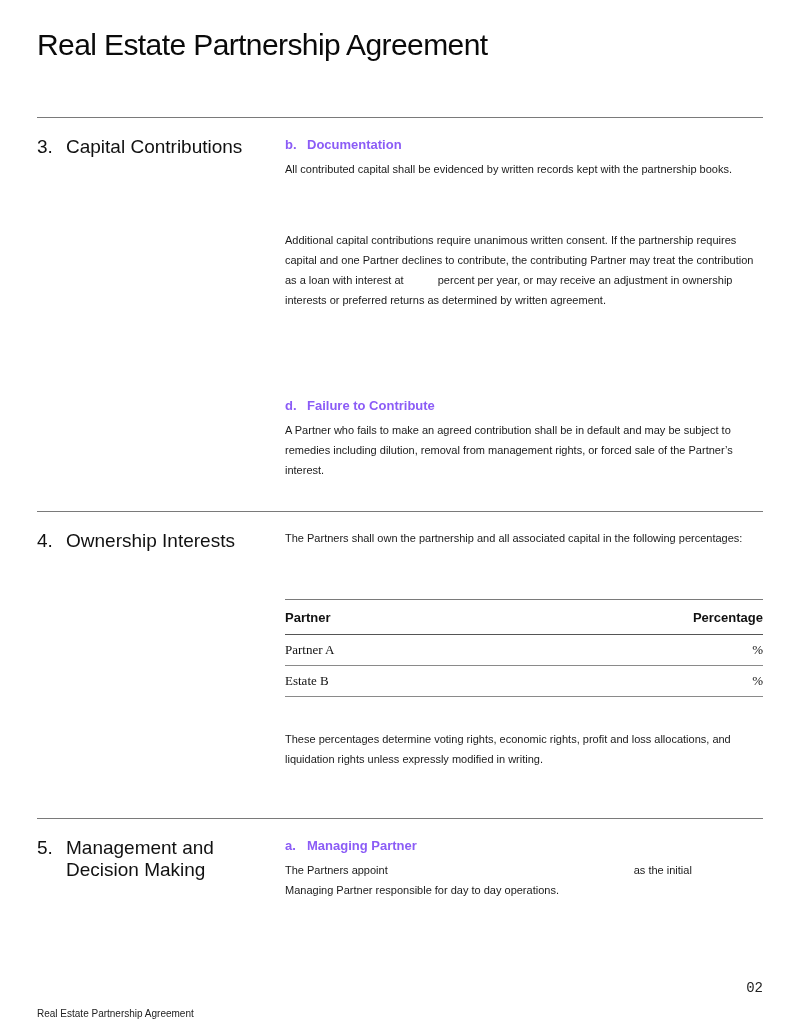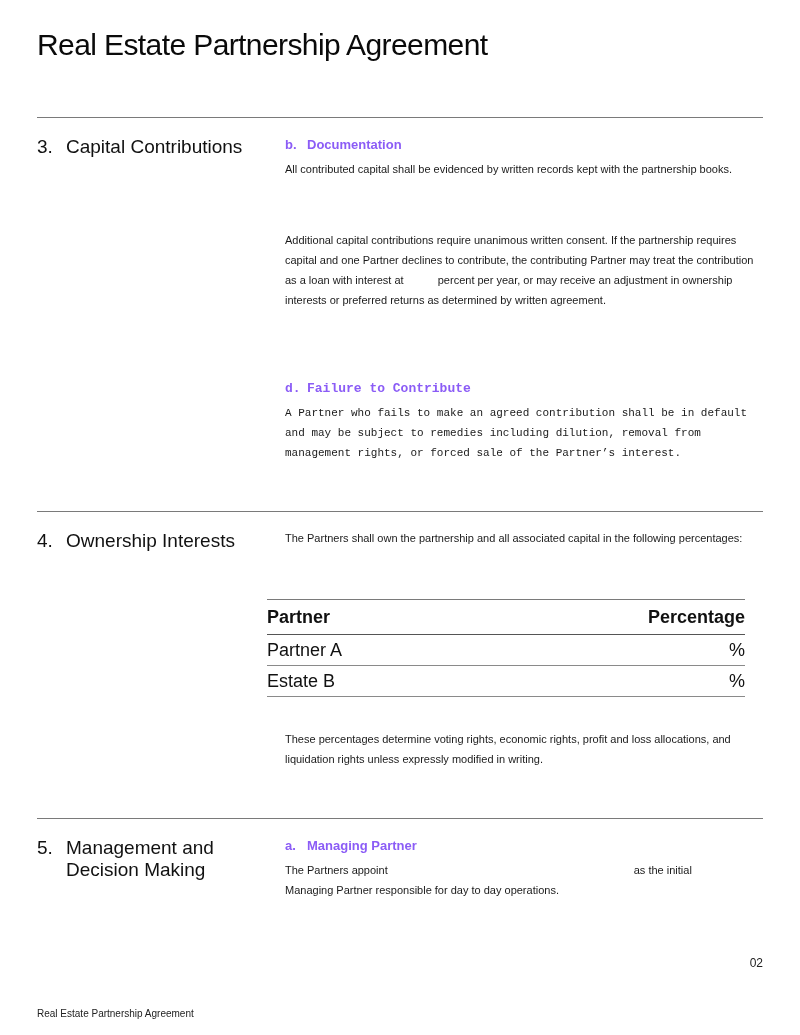--- a/index.html
+++ b/index.html
@@ -20,27 +20,27 @@
     .sec-title .num { position: absolute; left: 0; top: 0; }
     .sec-title .txt { position: absolute; left: 29px; top: 0; width: 200px; }
     .sub-h {
       font-size: 13px; font-weight: bold; margin: 0 0 6px 0; line-height: 16px;
       color: #8b5cf6;
     }
     .sub-h .l { display: inline-block; width: 22px; }
     .para { font-size: 11px; line-height: 20px; margin: 0; color: #1a1a1a; }
     .block { position: absolute; left: 285px; width: 478px; }
     .blank { display: inline-block; }
-    table.own { position: absolute; left: 267px; width: 478px; border-collapse: collapse; font-size: 18px; }
+    table.own { position: absolute; left: 285px; width: 478px; border-collapse: collapse; font-size: 13px; }
     table.own th, table.own td { padding: 0; text-align: left; }
     table.own th { font-weight: bold; height: 34px; border-top: 1px solid #7a7a7a; border-bottom: 1px solid #555; }
-    table.own td { height: 30px; border-bottom: 1px solid #8a8a8a; }
+    table.own td { height: 30px; border-bottom: 1px solid #8a8a8a; font-family: Liberation Serif, serif; }
     table.own .r { text-align: right; }
     .footer-left { position: absolute; left: 37px; top: 1008px; font-size: 10px; color: #222; }
-    .footer-right { position: absolute; right: 37px; top: 956px; font-size: 12px; color: #222; }
+    .footer-right { position: absolute; right: 37px; top: 980px; font-size: 14px; color: #222; font-family: Liberation Mono, monospace; }
   </style>
 </head>
 <body>
 
 <h1 class="title">Real Estate Partnership Agreement</h1>
 
 <div class="rule" style="top:117px;"></div>
 <div class="sec-title" style="top:136px;">
   <span class="num">3.</span>
   <span class="txt">Capital Contributions</span>
@@ -48,21 +48,21 @@
 
 <div class="block" style="top:137px;">
   <div class="sub-h"><span class="l">b.</span><span>Documentation</span></div>
   <p class="para">All contributed capital shall be evidenced by written records kept with the partnership books.</p>
 </div>
 
 <div class="block" style="top:230px;">
   <p class="para"><span>Additional capital contributions require unanimous written consent. If the partnership requires capital and one Partner declines to contribute, the contributing Partner may treat the contribution as a loan with interest at</span> <span class="blank" style="width:28px;"></span> <span>percent per year, or may receive an adjustment in ownership interests or preferred returns as determined by written agreement.</span></p>
 </div>
 
-<div class="block" style="top:381px;font-family:Liberation Mono, monospace;">
+<div class="block" style="top:398px;">
   <div class="sub-h"><span class="l">d.</span><span>Failure to Contribute</span></div>
   <p class="para">A Partner who fails to make an agreed contribution shall be in default and may be subject to remedies including dilution, removal from management rights, or forced sale of the Partner’s interest.</p>
 </div>
 
 <div class="rule" style="top:511px;"></div>
 <div class="sec-title" style="top:530px;">
   <span class="num">4.</span>
   <span class="txt">Ownership Interests</span>
 </div>
 <div class="block" style="top:528px;">

